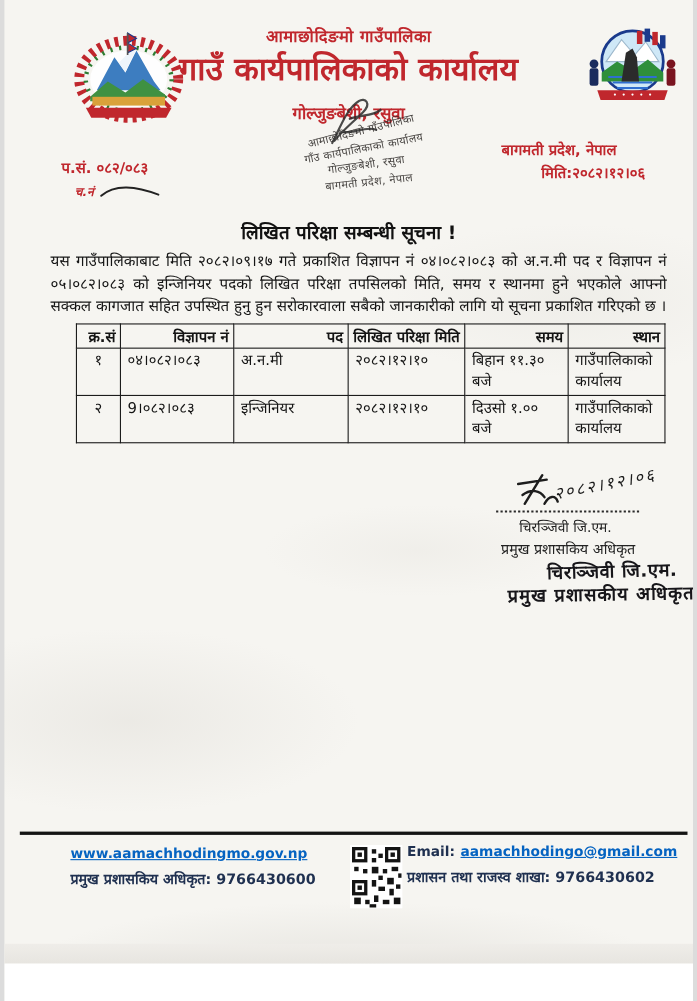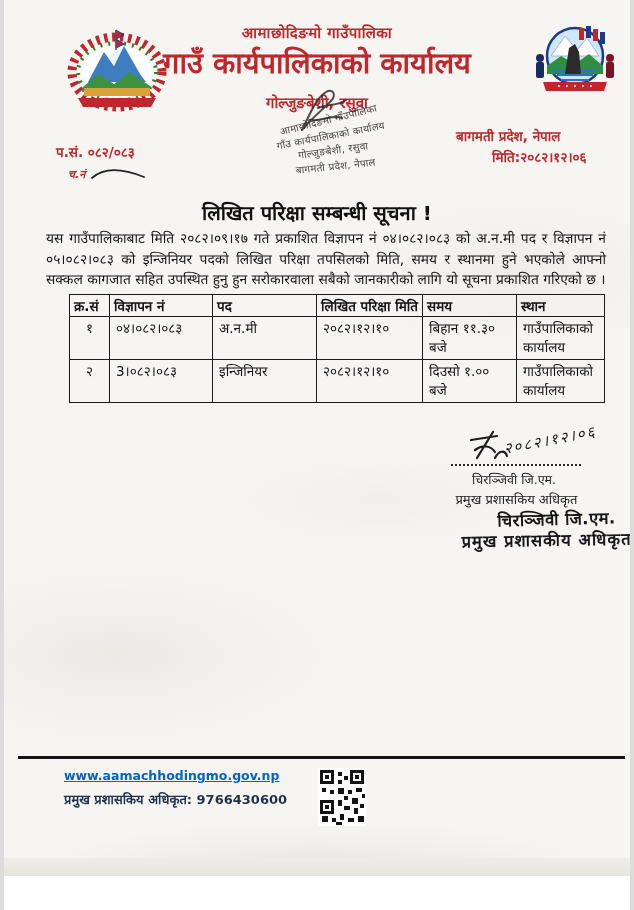--- a/index.html
+++ b/index.html
@@ -29,28 +29,28 @@
   
   .stamp{left:238px;top:112px;width:180px;transform:rotate(-9deg);
     color:rgba(45,42,40,.88);text-align:center;line-height:1.55;}
   .stamp div{font-size:10px;letter-spacing:.3px;white-space:nowrap;}
   .stamp div:nth-child(1){transform:rotate(-5deg);}
   .stamp div:nth-child(2){transform:rotate(-2deg);}
   .stamp div:nth-child(3){transform:rotate(1deg);}
   .stamp div:nth-child(4){transform:rotate(3deg);}
   .stamp-scribble{left:268px;top:84px;}
   
-  .notice-title{left:0;right:0;top:199px;font-size:20px;font-weight:bold;color:#111;}
+  .notice-title{left:0;right:0;top:199px;font-size:17px;font-weight:bold;color:#111;}
   .notice-body{left:42px;top:228px;width:560px;font-size:13.8px;line-height:20.5px;
     text-align:justify;color:#151515;}
   
   .exam-table{left:65px;top:294px;border-collapse:collapse;}
   .exam-table th,.exam-table td{border:1.6px solid #1c1c1c;font-size:13.5px;color:#141414;
     padding:2px 6px;vertical-align:top;}
-  .exam-table th{font-weight:bold;text-align:left;height:22px;vertical-align:middle;padding:1px 4px;}
+  .exam-table th{font-weight:bold;text-align:right;height:22px;vertical-align:middle;padding:1px 4px;}
   .exam-table td{height:43px;line-height:19px;}
   .td-c{text-align:center;vertical-align:middle;}
   
   .sig-scribble{left:455px;top:424px;}
   .sig-dots{left:447px;top:462px;width:130px;border-bottom:2px dotted #2a2a2a;height:4px;}
   .sig-name-small{left:435px;top:471px;width:150px;font-size:12.5px;color:#222;}
   .sig-title-small{left:405px;top:490px;width:215px;font-size:13px;color:#222;}
   .sig-name-stamp{left:445px;top:507px;width:215px;font-size:16.5px;font-weight:bold;color:#17161a;
     transform:rotate(-1.5deg);letter-spacing:.5px;}
   .sig-title-stamp{left:420px;top:528px;width:245px;font-size:16.5px;font-weight:bold;color:#17161a;
@@ -174,21 +174,21 @@
     <tr>
       <td class="td-c">१</td>
       <td>०४।०८२।०८३</td>
       <td>अ.न.मी</td>
       <td>२०८२।१२।१०</td>
       <td>बिहान ११.३० बजे</td>
       <td>गाउँपालिकाको कार्यालय</td>
     </tr>
     <tr>
       <td class="td-c">२</td>
-      <td>3।०८२।०८३</td>
+      <td>9।०८२।०८३</td>
       <td>इन्जिनियर</td>
       <td>२०८२।१२।१०</td>
       <td>दिउसो १.०० बजे</td>
       <td>गाउँपालिकाको कार्यालय</td>
     </tr>
   </tbody>
     </table>
 
   <div class="abs sig-scribble">
     <svg width="170" height="42" viewBox="0 0 170 42">
@@ -243,20 +243,30 @@
         <rect x="4" y="48" width="6" height="6"></rect>
           <rect x="14" y="50" width="4" height="4"></rect>
           <rect x="22" y="46" width="4" height="6"></rect>
         <rect x="30" y="50" width="6" height="4"></rect>
           <rect x="40" y="48" width="6" height="6"></rect>
           <rect x="18" y="54" width="6" height="3"></rect>
       </g>
     </svg>
   </div>
 
+  <div class="abs f-right">
+    <div class="f-line">
+      <span class="navy" style="font-size:12.5px">Email:</span>
+      <a class="link" href="#">aamachhodingo@gmail.com</a>
+    </div>
+    <div class="f-line navy">
+      <span>प्रशासन तथा राजस्व शाखा:</span>
+      <span>9766430602</span>
+    </div>
+  </div>
 
   <div class="abs gray-band"></div>
   <div class="abs edge-dash"></div>
 
   <div class="abs cam-bar">
     
     
   </div>
 
 </div>

